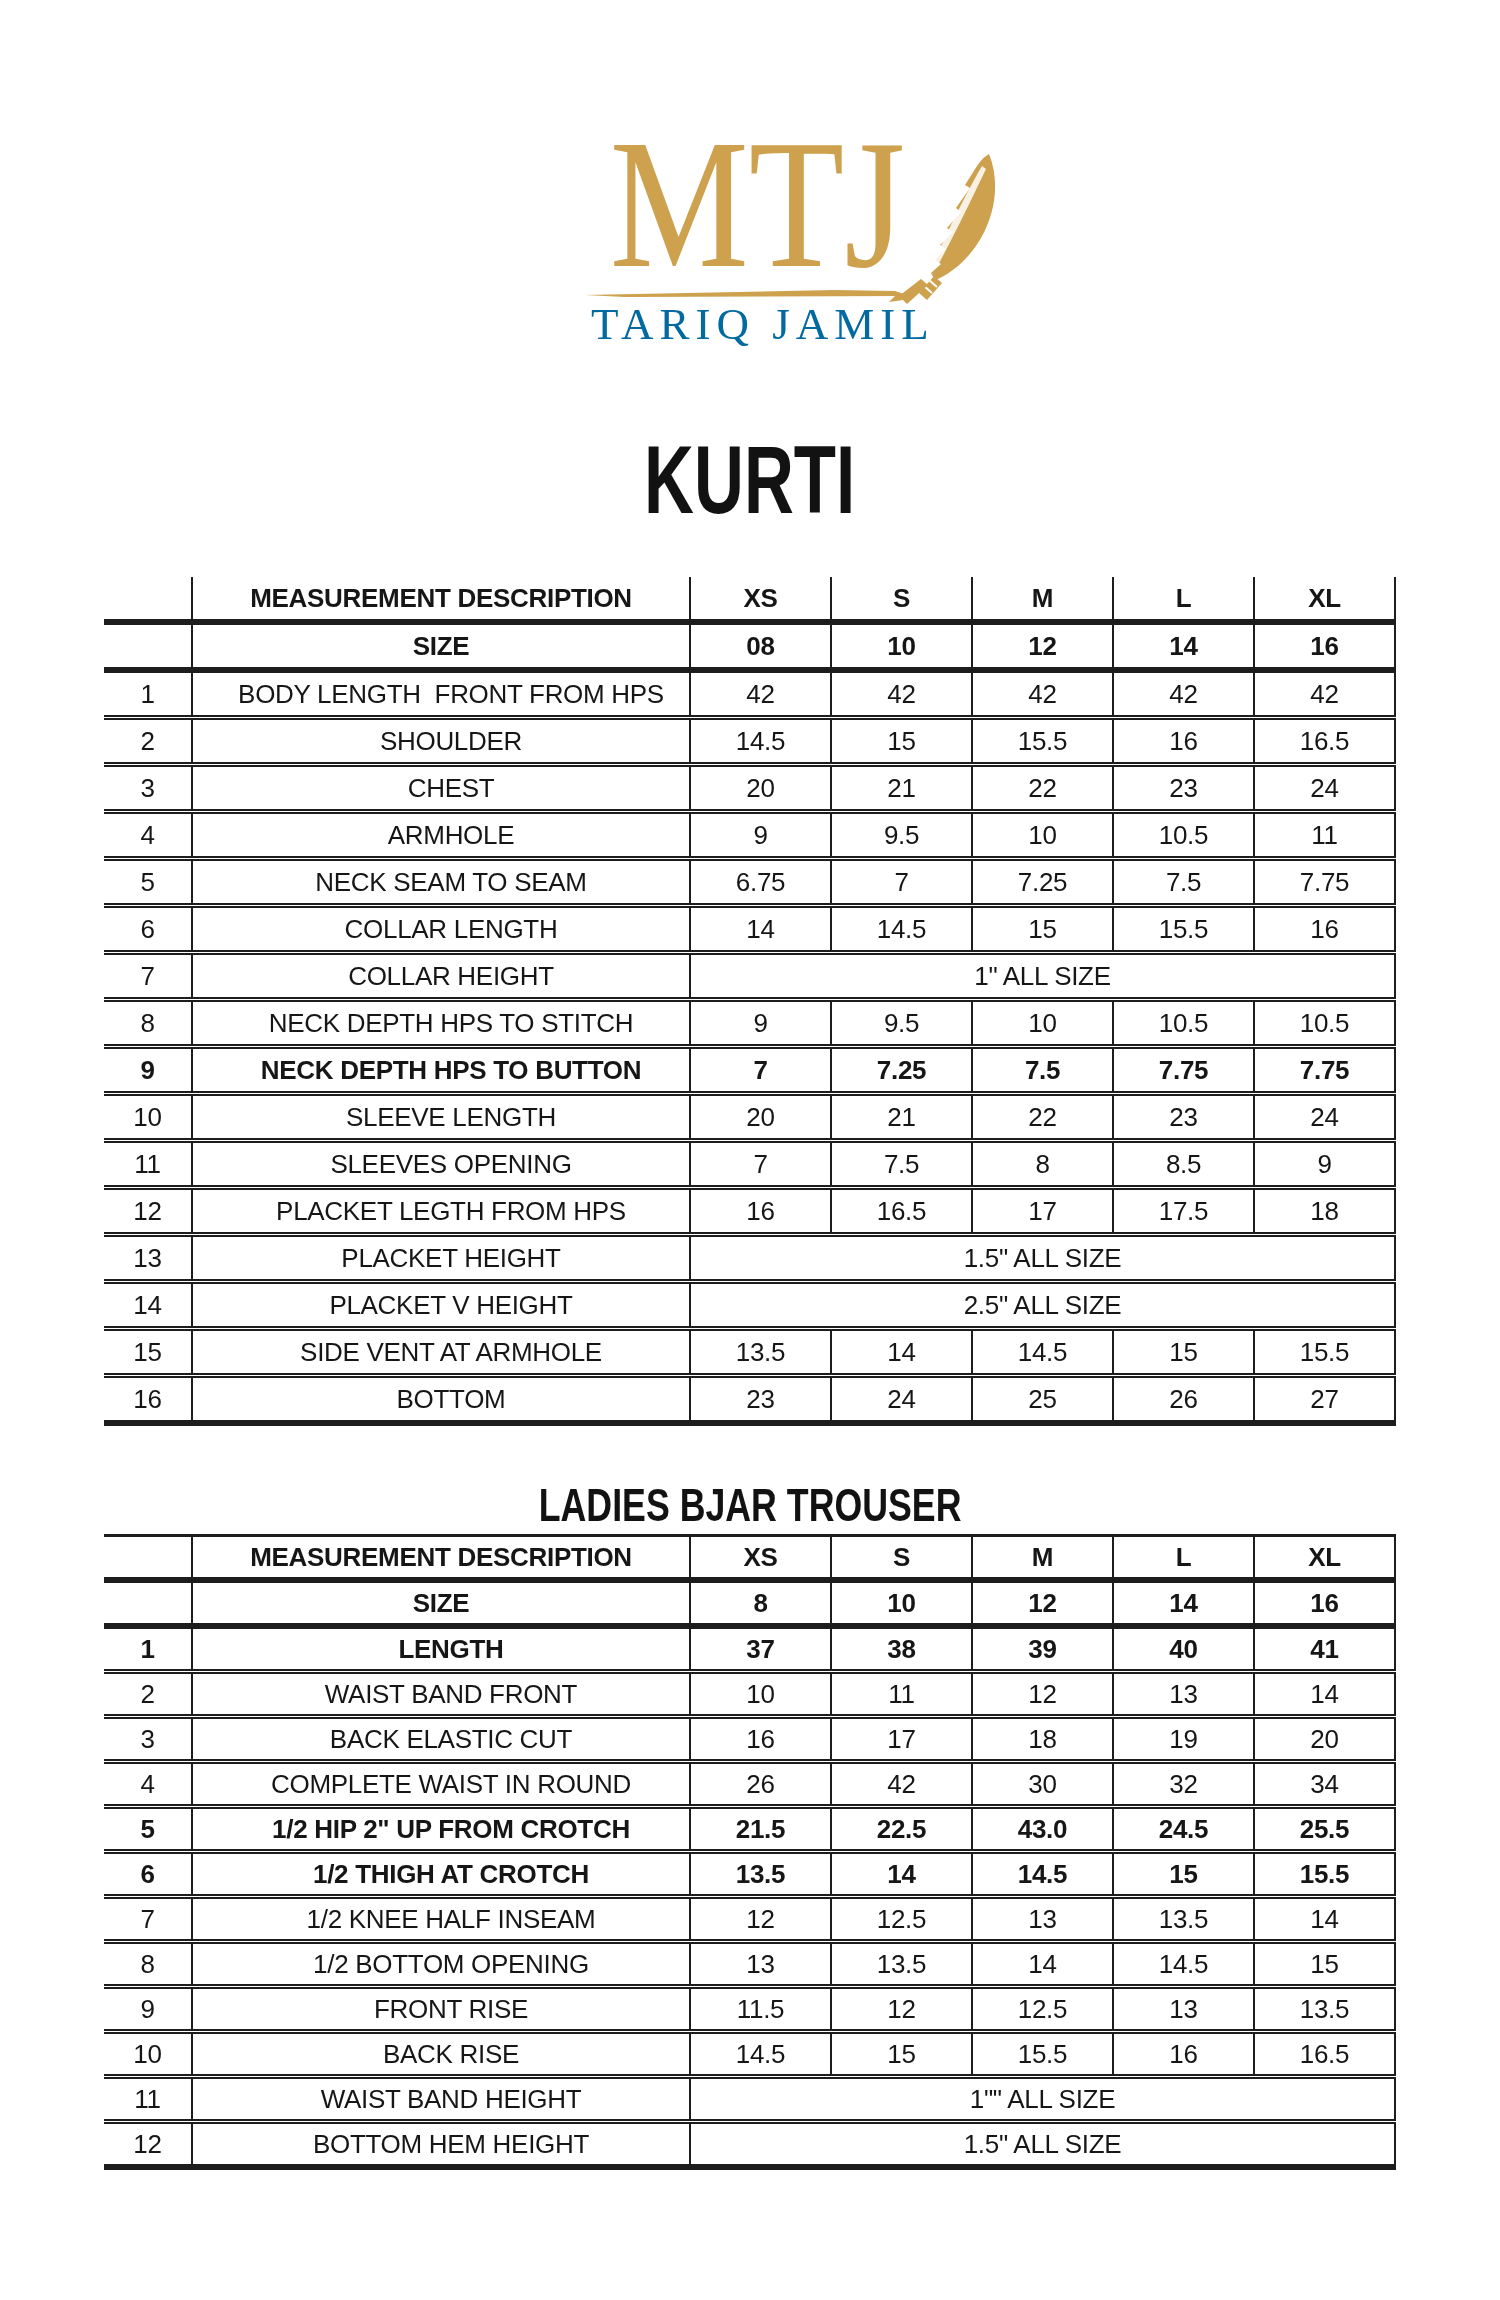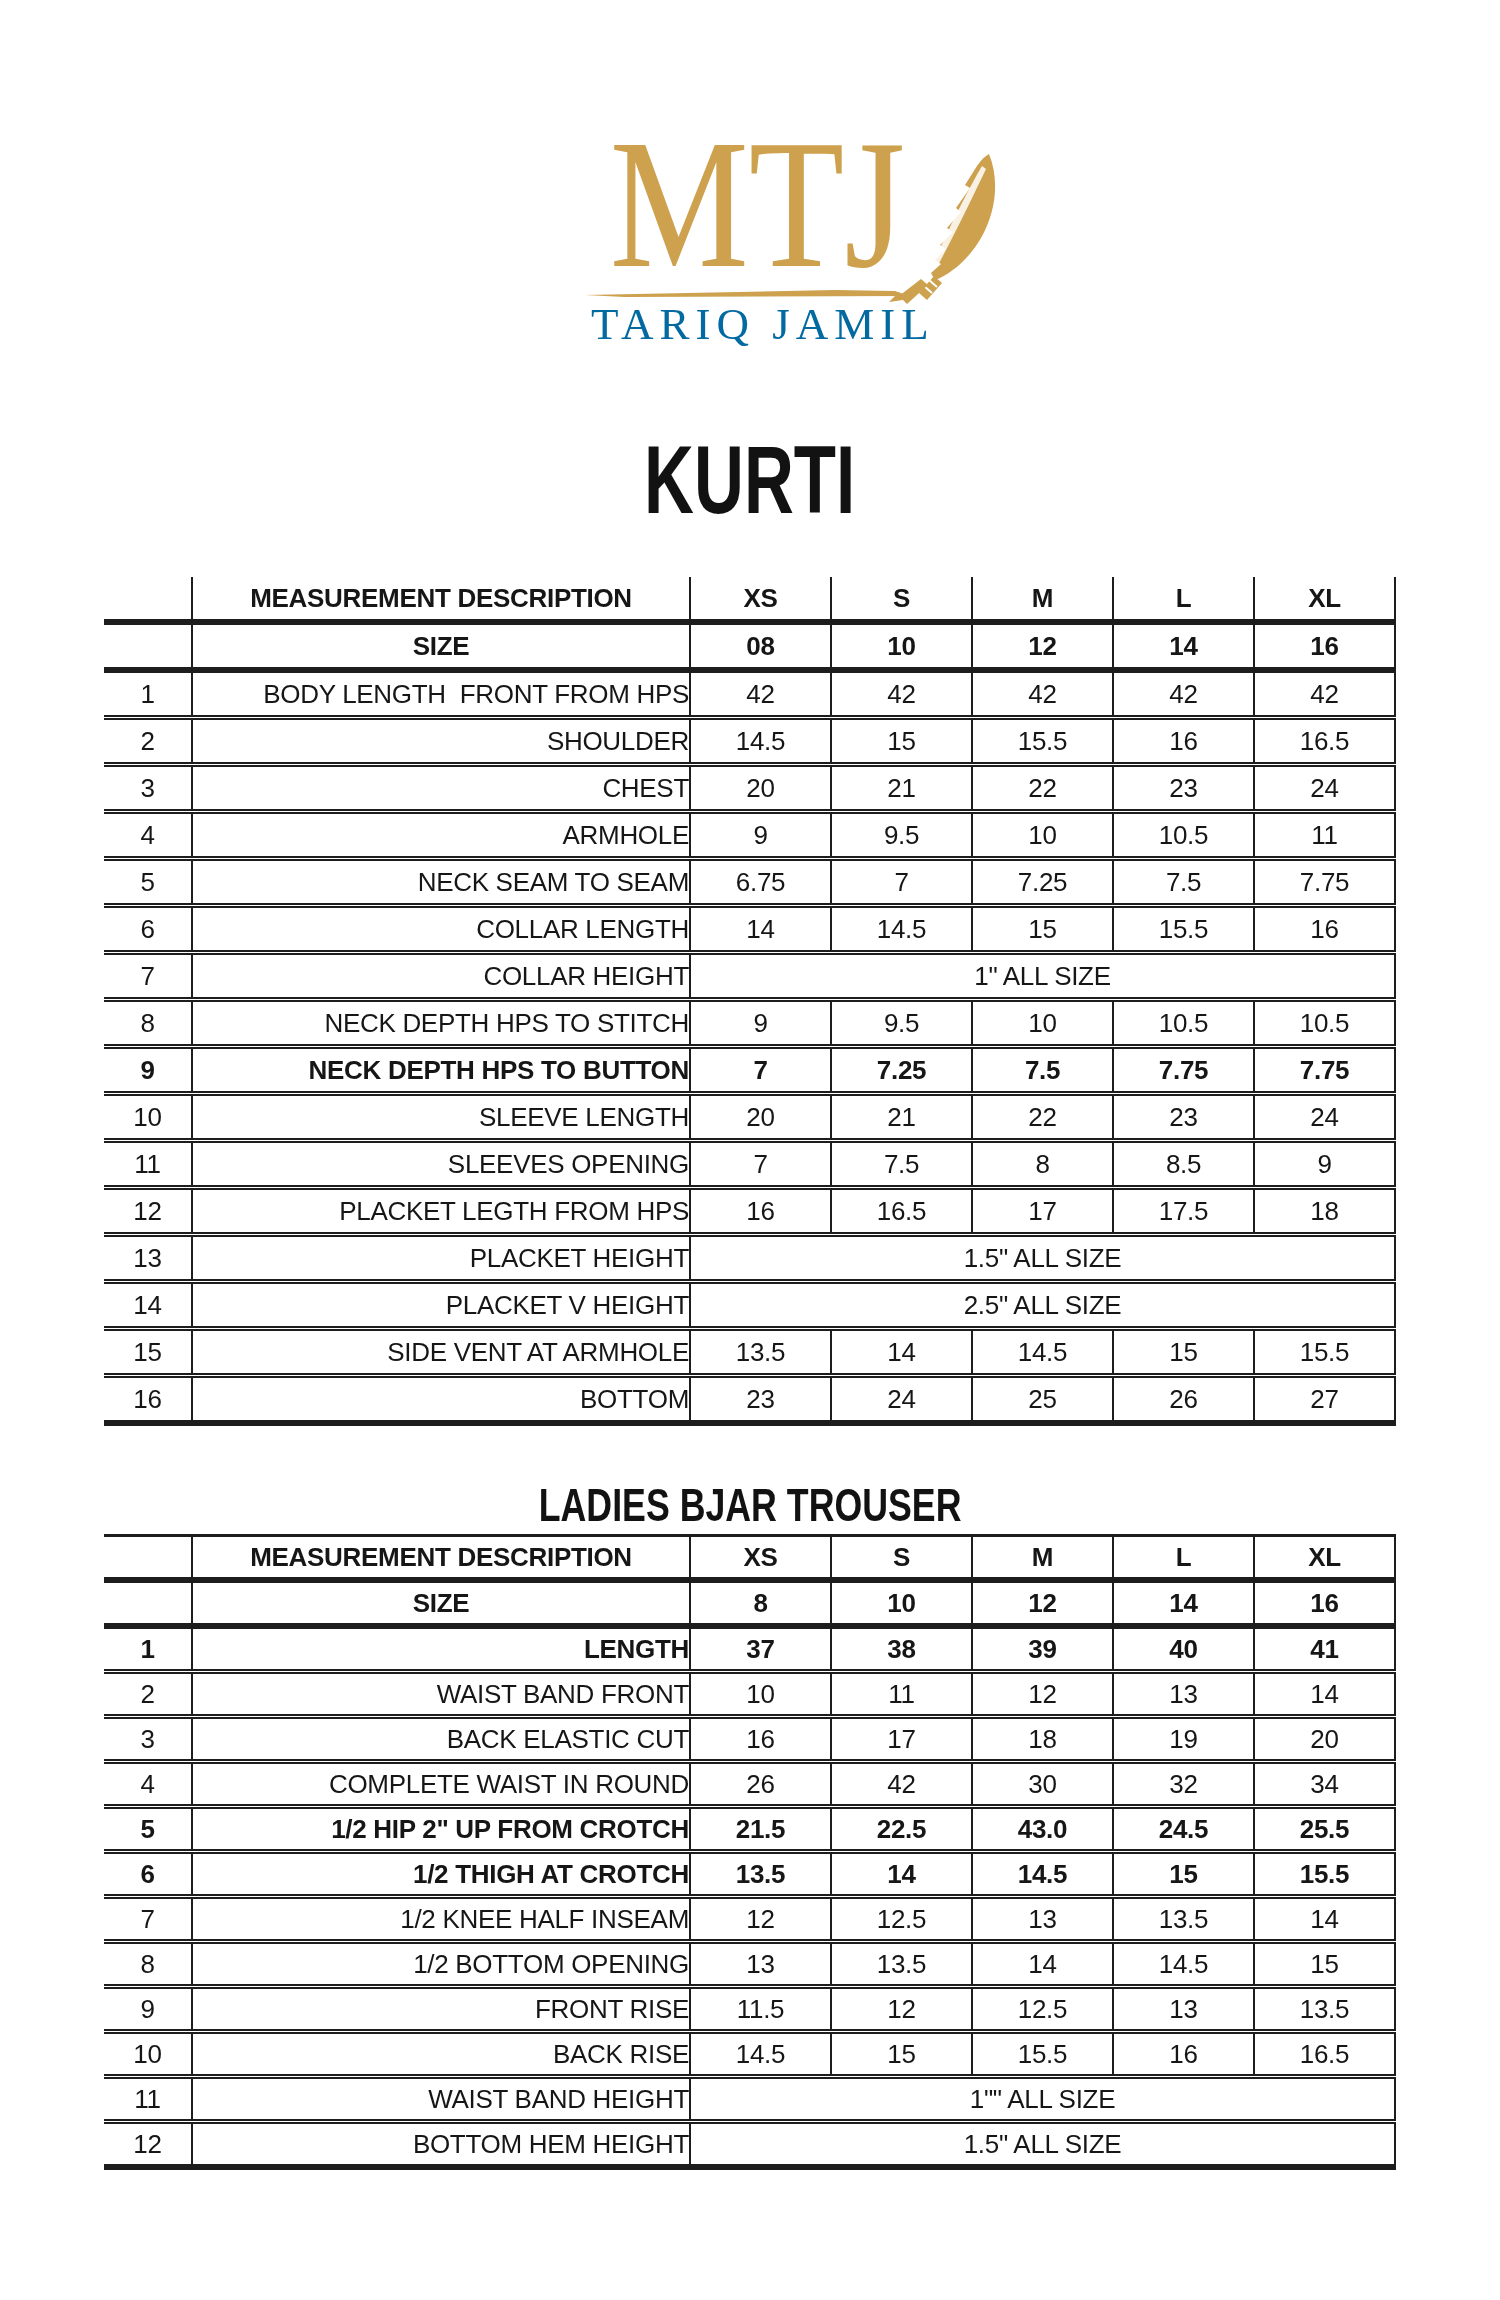--- a/index.html
+++ b/index.html
@@ -54,21 +54,21 @@
   }
   #table1 td { height:42px; }
   #table2 td { height:40px; }
   .size-table td:first-child { border-left:none; }
   tr.hdr td  { border-top:none; border-bottom:6px solid #1d1d1d; font-weight:700; }
   #table2 tr.hdr td { border-top:3px solid #1d1d1d; }
   tr.size td { border-bottom:6px solid #1d1d1d; font-weight:700; }
   tr.data td { border-top:5px double #1d1d1d; border-bottom:5px double #1d1d1d; }
   tr.data:last-child td { border-bottom:6px solid #1d1d1d; }
   tr.bold td { font-weight:700; }
-  td.desc { text-align:right; padding-left:20px; white-space:pre-wrap; }
+  td.desc { text-align:center; padding-left:20px; white-space:pre-wrap; }
 </style>
 </head>
 <body>
 
 <div class="sheet">
 
   <div class="logo-block">
     <div class="logo-core">
       <div class="mtj">MTJ</div>
 

